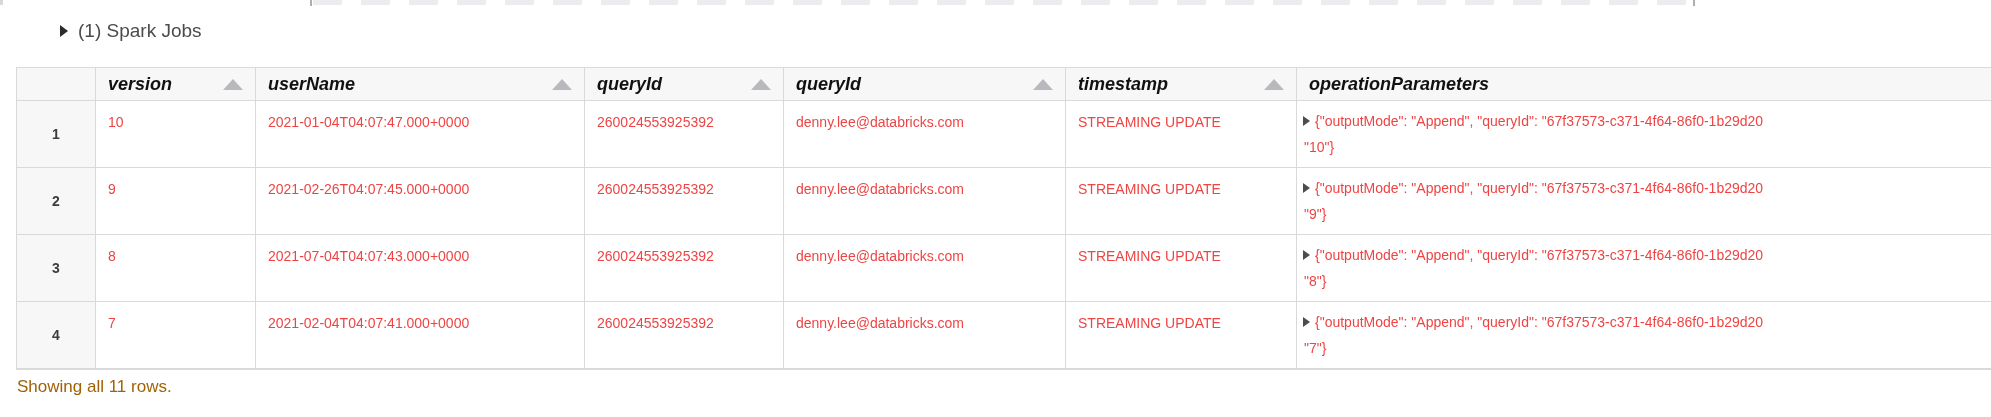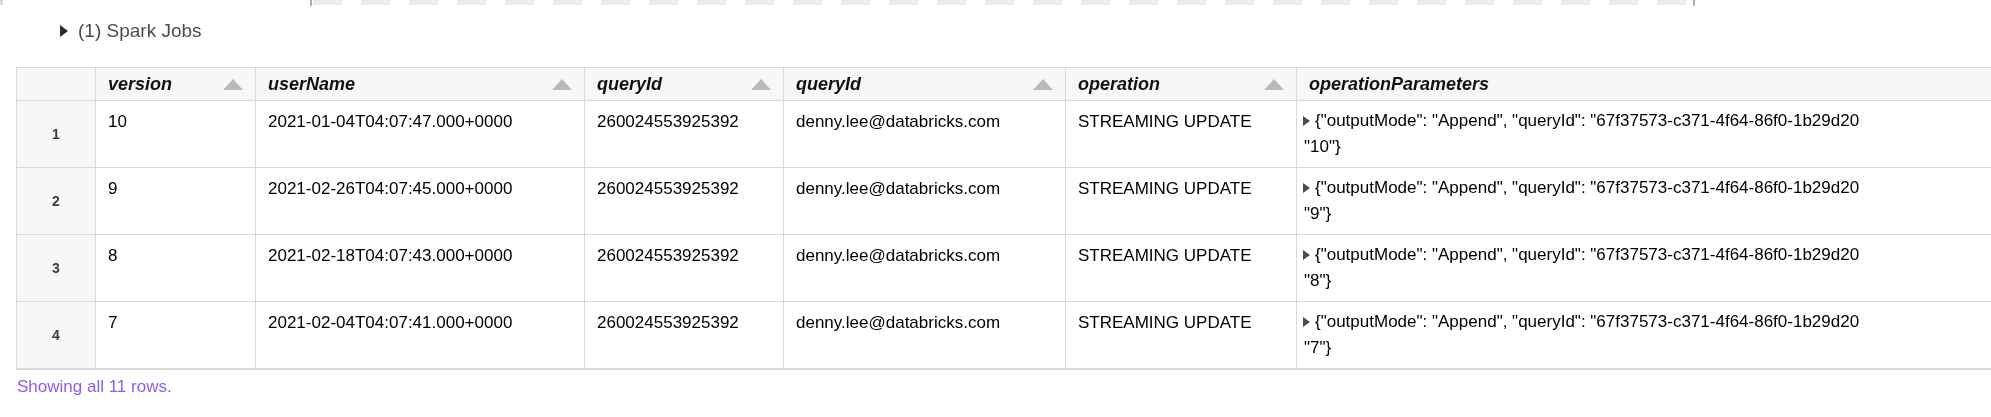--- a/index.html
+++ b/index.html
@@ -27,32 +27,32 @@
   table { border-collapse:collapse; table-layout:fixed; width:2580px; }
   col.c-num{width:79px} col.c-version{width:160px} col.c-timestamp{width:329px}
   col.c-userid{width:199px} col.c-username{width:282px} col.c-operation{width:231px}
   col.c-opparams{width:1300px}
   th, td { border:1px solid #d9d9d9; }
   thead th { height:33px; background:#f7f7f8; padding:0 12px; }
   .th-inner { display:flex; align-items:center; justify-content:space-between;font-style:italic; }
   .th-label { font-size:18px; font-weight:bold; color:#111111; white-space:nowrap; }
   .sort-icon { width:0; height:0; border-left:10px solid transparent; border-right:10px solid transparent;
       border-bottom:11px solid #b9b9bd; flex:0 0 auto; margin-left:8px; }
-  tbody td { height:65px; vertical-align:top; background:#ffffff; font-size:17px;
-      color:#000000; padding:9px 12px; line-height:24px; white-space:nowrap; overflow:hidden; }
+  tbody td { height:65px; vertical-align:top; background:#ffffff; font-size:14px;
+      color:#ef4444; padding:9px 12px; line-height:24px; white-space:nowrap; overflow:hidden; }
   td.rownum, th.rownum { background:#f7f7f8; text-align:center; vertical-align:middle;
       font-size:14px; font-weight:bold; color:#3c3c3c; padding:0; }
   td.opparams { padding:7px 8px 7px 6px; }
   .op-line1 { display:flex; align-items:flex-start; white-space:pre; line-height:26px; }
   .expander { width:0; height:0; border-top:5px solid transparent; border-bottom:5px solid transparent;
       border-left:7px solid #4d4d4d; margin:8px 5px 0 0; flex:0 0 auto; cursor:pointer; }
   .op-line2 { line-height:26px; padding-left:1px; white-space:pre; }
 
   
-  .footer-note { position:absolute; top:377px; left:17px; font-size:17px; color:#8b5cf6; }
+  .footer-note { position:absolute; top:377px; left:17px; font-size:17px; color:#a16207; }
 </style>
 </head>
 <body>
 
 <div class="top-strip">
   <div class="strip-corner"></div>
   <div class="strip-tick tick-left"></div>
   <div class="strip-pattern"></div>
   <div class="strip-tick tick-right"></div>
 </div>
@@ -95,21 +95,21 @@
           </div>
         </th>
         <th>
           <div class="th-inner">
             <span class="th-label">queryId</span>
             <span class="sort-icon"></span>
           </div>
         </th>
         <th>
           <div class="th-inner">
-            <span class="th-label">operation</span>
+            <span class="th-label">timestamp</span>
             <span class="sort-icon"></span>
           </div>
         </th>
         <th>
           <div class="th-inner">
             <span class="th-label">operationParameters</span>
           </div>
         </th>
       </tr>
     </thead>
@@ -140,21 +140,21 @@
           <div class="op-line1">
             <span class="expander"></span>
             <span>{"outputMode": "Append", "queryId": "67f37573-c371-4f64-86f0-1b29d20</span>
           </div>
           <div class="op-line2">"9"}</div>
         </td>
       </tr>
       <tr>
         <td class="rownum">3</td>
         <td>8</td>
-        <td>2021-02-18T04:07:43.000+0000</td>
+        <td>2021-07-04T04:07:43.000+0000</td>
         <td>260024553925392</td>
         <td>denny.lee@databricks.com</td>
         <td>STREAMING UPDATE</td>
         <td class="opparams">
           <div class="op-line1">
             <span class="expander"></span>
             <span>{"outputMode": "Append", "queryId": "67f37573-c371-4f64-86f0-1b29d20</span>
           </div>
           <div class="op-line2">"8"}</div>
         </td>

